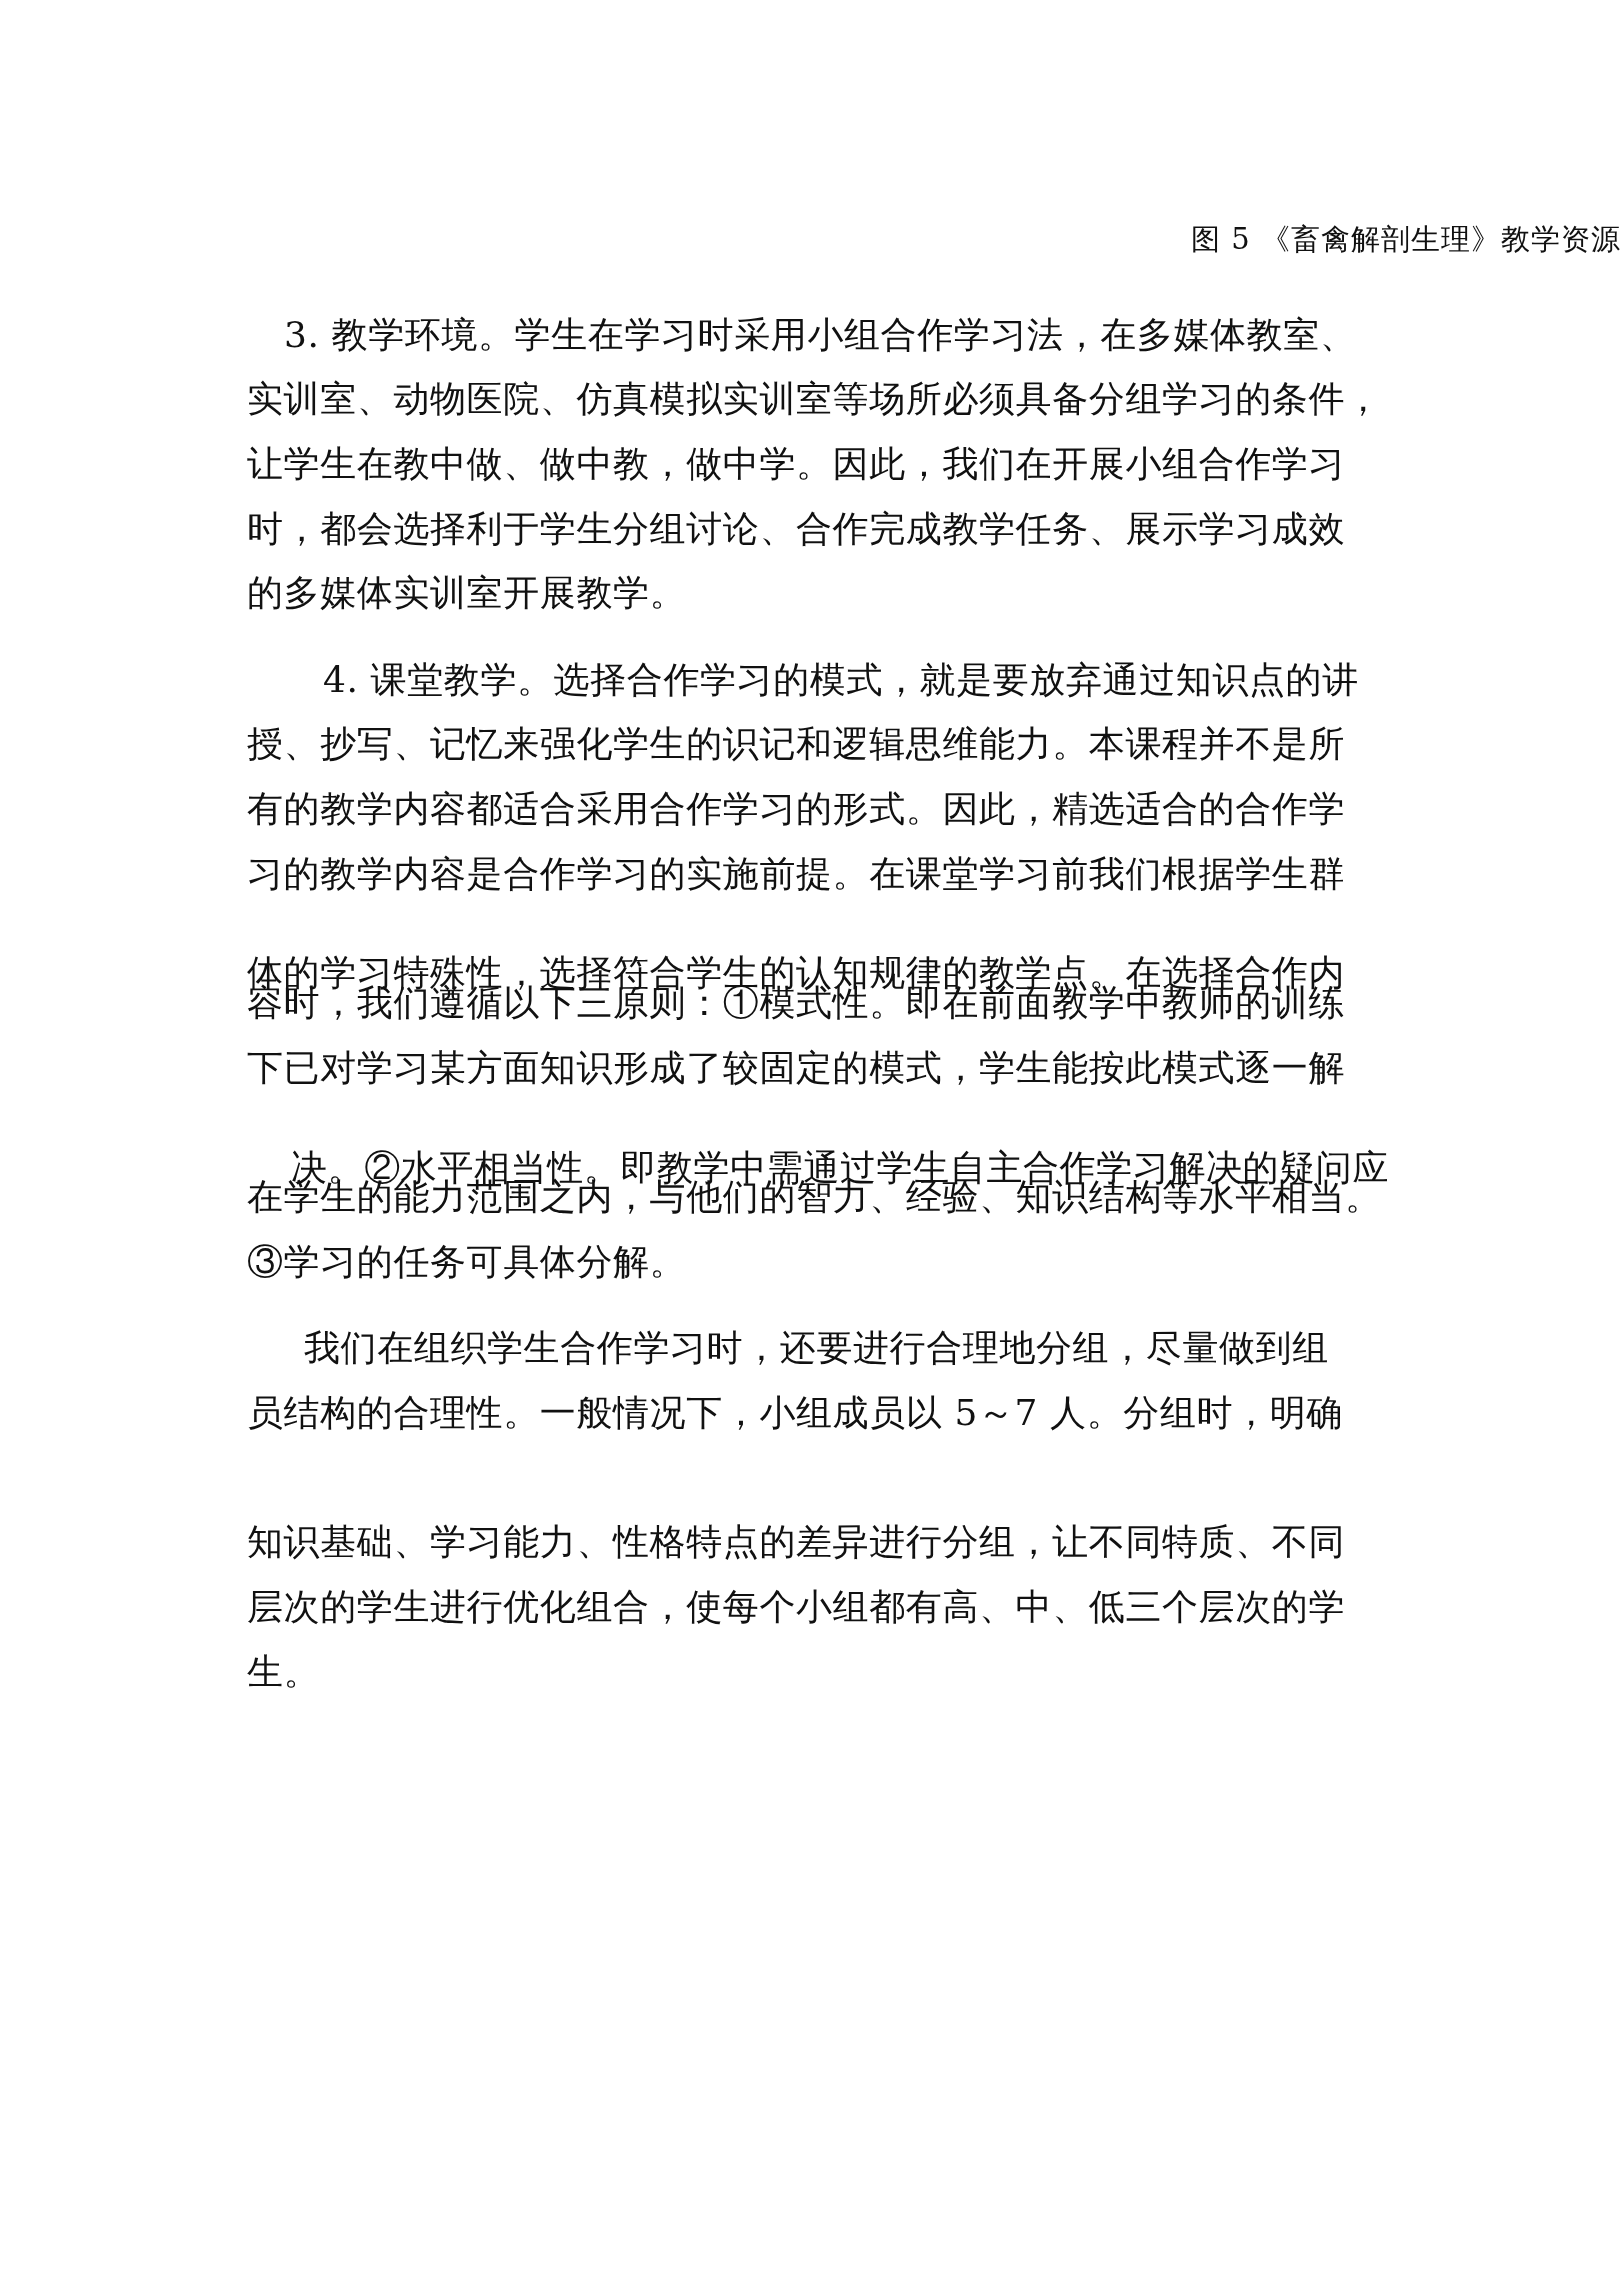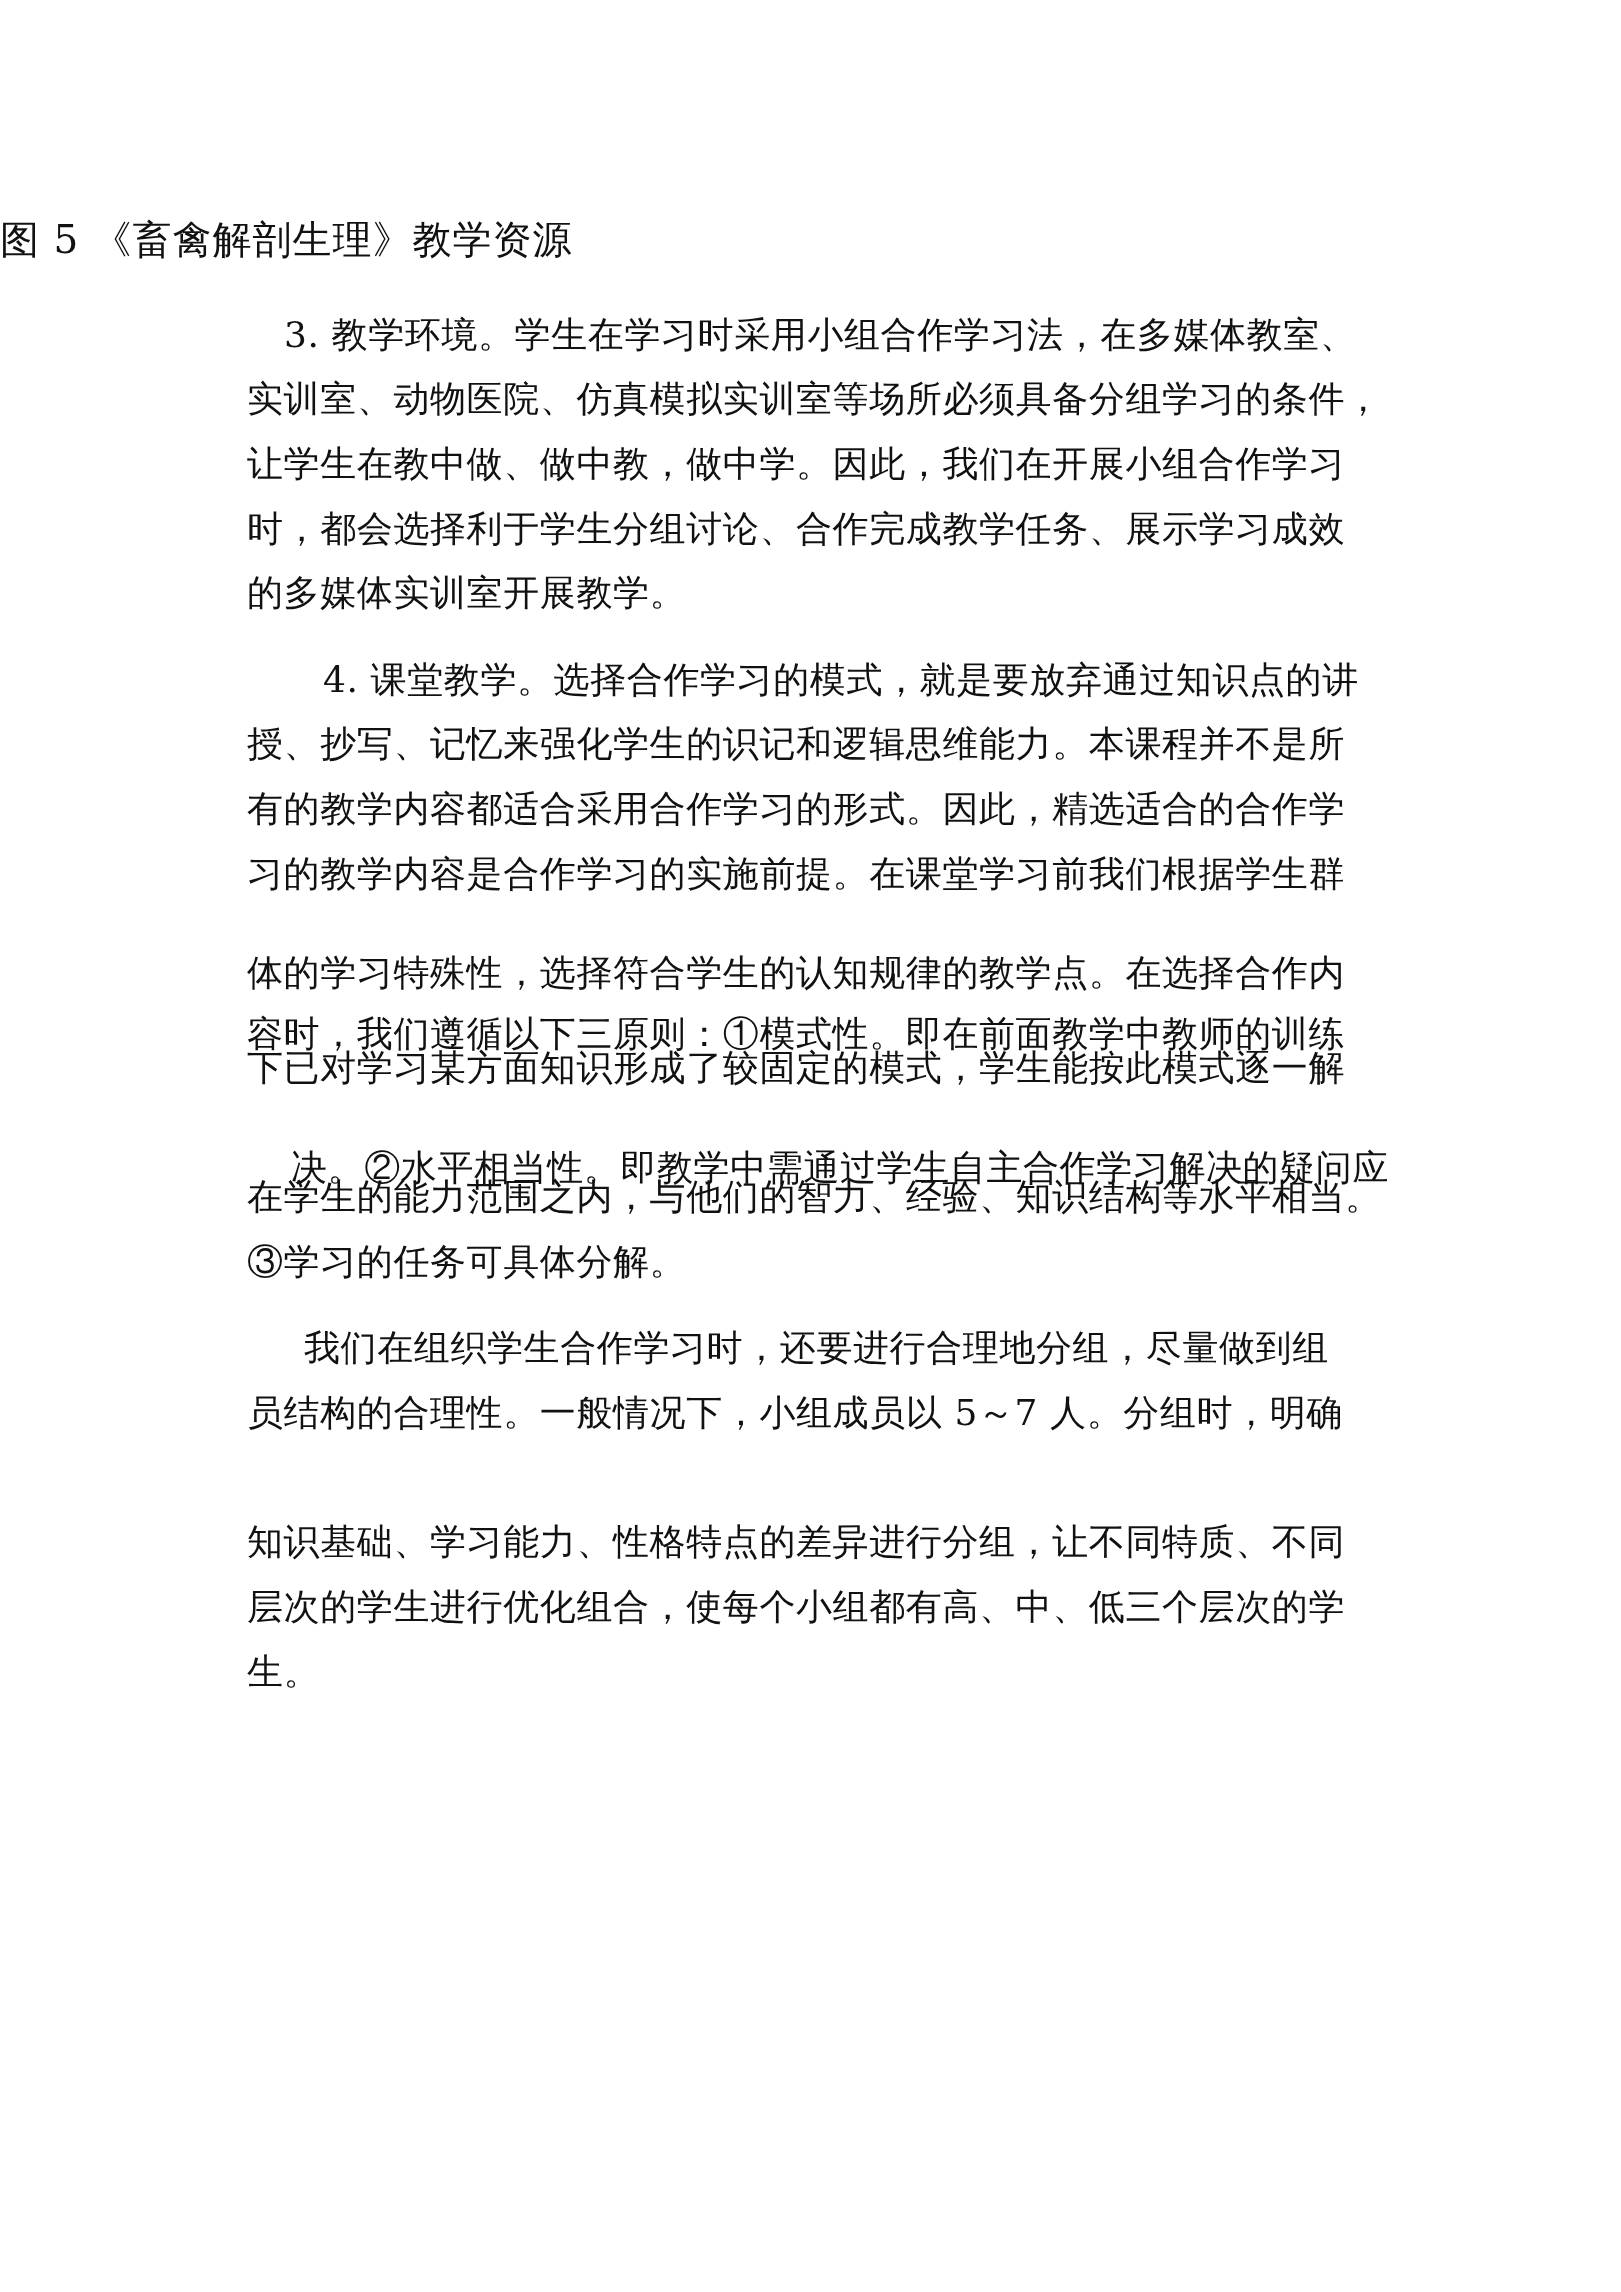--- a/index.html
+++ b/index.html
@@ -20,22 +20,22 @@
       left: 0; top: 0;
       width: 1621px;
       height: 2293px;
       background: #ffffff;
     }
     .caption {
       position: absolute;
       top: 218px;
       left: 0;
       width: 1621px;
-      text-align: left;
-      font-size: 39px;
+      text-align: right;
+      font-size: 29px;
       line-height: 43px;
       letter-spacing: 1px;
     }
     .line {
       position: absolute;
       left: 247px;
       width: 1137px;
       font-size: 36px;
       line-height: 49px;
       white-space: nowrap;
@@ -52,21 +52,21 @@
   <div class="line" style="top:374px;">实训室、动物医院、仿真模拟实训室等场所必须具备分组学习的条件，</div>
   <div class="line" style="top:439px;">让学生在教中做、做中教，做中学。因此，我们在开展小组合作学习</div>
   <div class="line" style="top:568px;">的多媒体实训室开展教学。</div>
   <div class="line" style="top:504px;">时，都会选择利于学生分组讨论、合作完成教学任务、展示学习成效</div>
 
   <div class="line" style="top:655px; left:323px;">4. 课堂教学。选择合作学习的模式，就是要放弃通过知识点的讲</div>
   <div class="line" style="top:719px;">授、抄写、记忆来强化学生的识记和逻辑思维能力。本课程并不是所</div>
   <div class="line" style="top:849px;">习的教学内容是合作学习的实施前提。在课堂学习前我们根据学生群</div>
   <div class="line" style="top:784px;">有的教学内容都适合采用合作学习的形式。因此，精选适合的合作学</div>
   <div class="line" style="top:948px;">体的学习特殊性，选择符合学生的认知规律的教学点。在选择合作内</div>
-  <div class="line" style="top:978px;margin-top:31px;">容时，我们遵循以下三原则：①模式性。即在前面教学中教师的训练</div>
+  <div class="line" style="top:978px;">容时，我们遵循以下三原则：①模式性。即在前面教学中教师的训练</div>
   <div class="line" style="top:1043px;">下已对学习某方面知识形成了较固定的模式，学生能按此模式逐一解</div>
   <div class="line" style="top:1143px;margin-left:44px;">决。②水平相当性。即教学中需通过学生自主合作学习解决的疑问应</div>
   <div class="line" style="top:1172px;">在学生的能力范围之内，与他们的智力、经验、知识结构等水平相当。</div>
   <div class="line" style="top:1237px;">③学习的任务可具体分解。</div>
 
   <div class="line" style="top:1323px; left:304px;">我们在组织学生合作学习时，还要进行合理地分组，尽量做到组</div>
   <div class="line" style="top:1388px;">员结构的合理性。一般情况下，小组成员以 5～7 人。分组时，明确</div>
   <div class="line" style="top:1517px;">知识基础、学习能力、性格特点的差异进行分组，让不同特质、不同</div>
   <div class="line" style="top:1582px;">层次的学生进行优化组合，使每个小组都有高、中、低三个层次的学</div>
   <div class="line" style="top:1647px;">生。</div>

